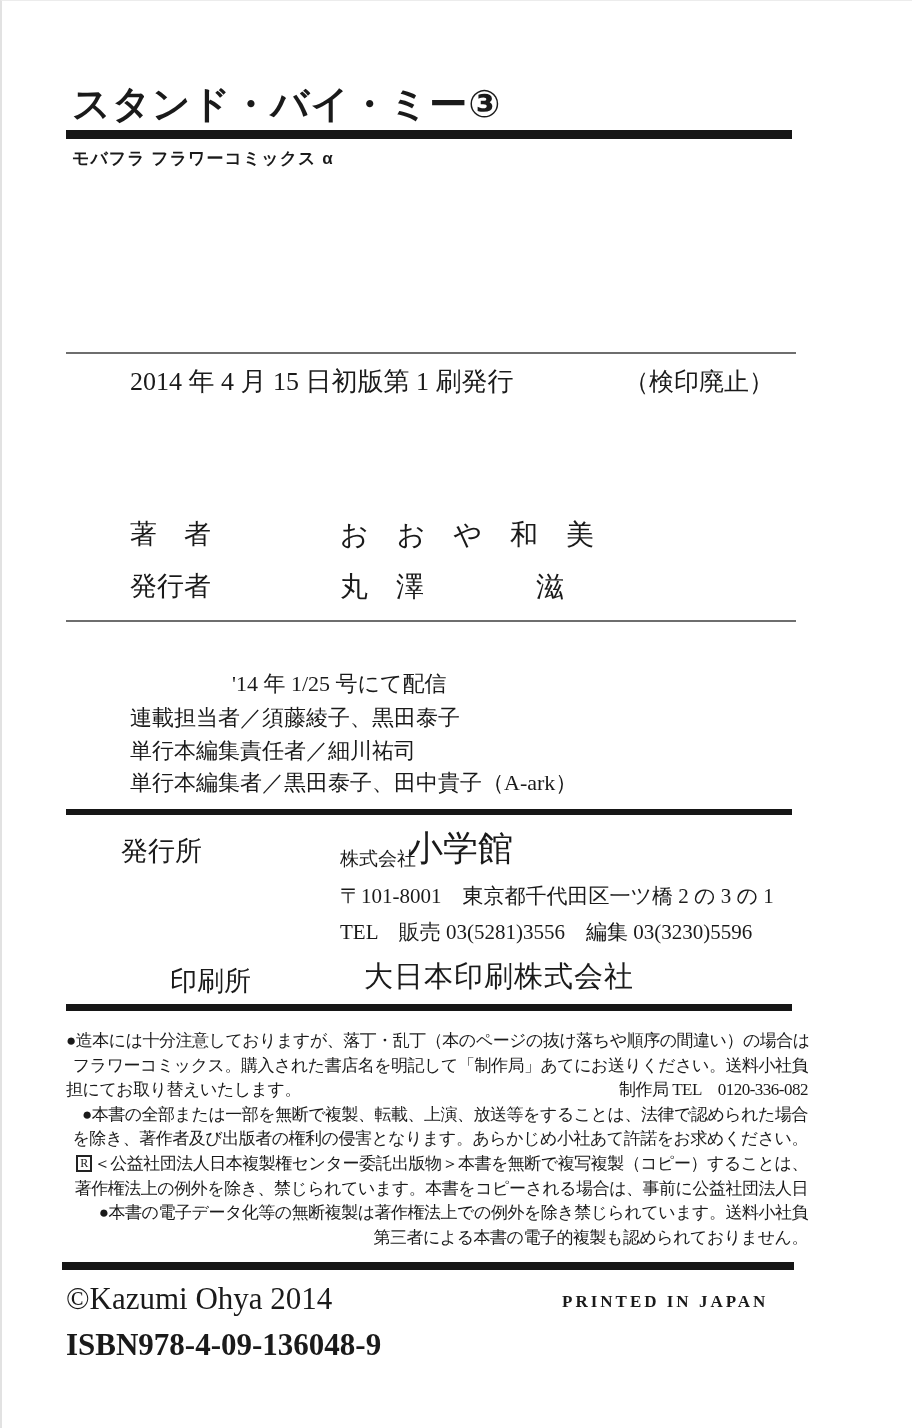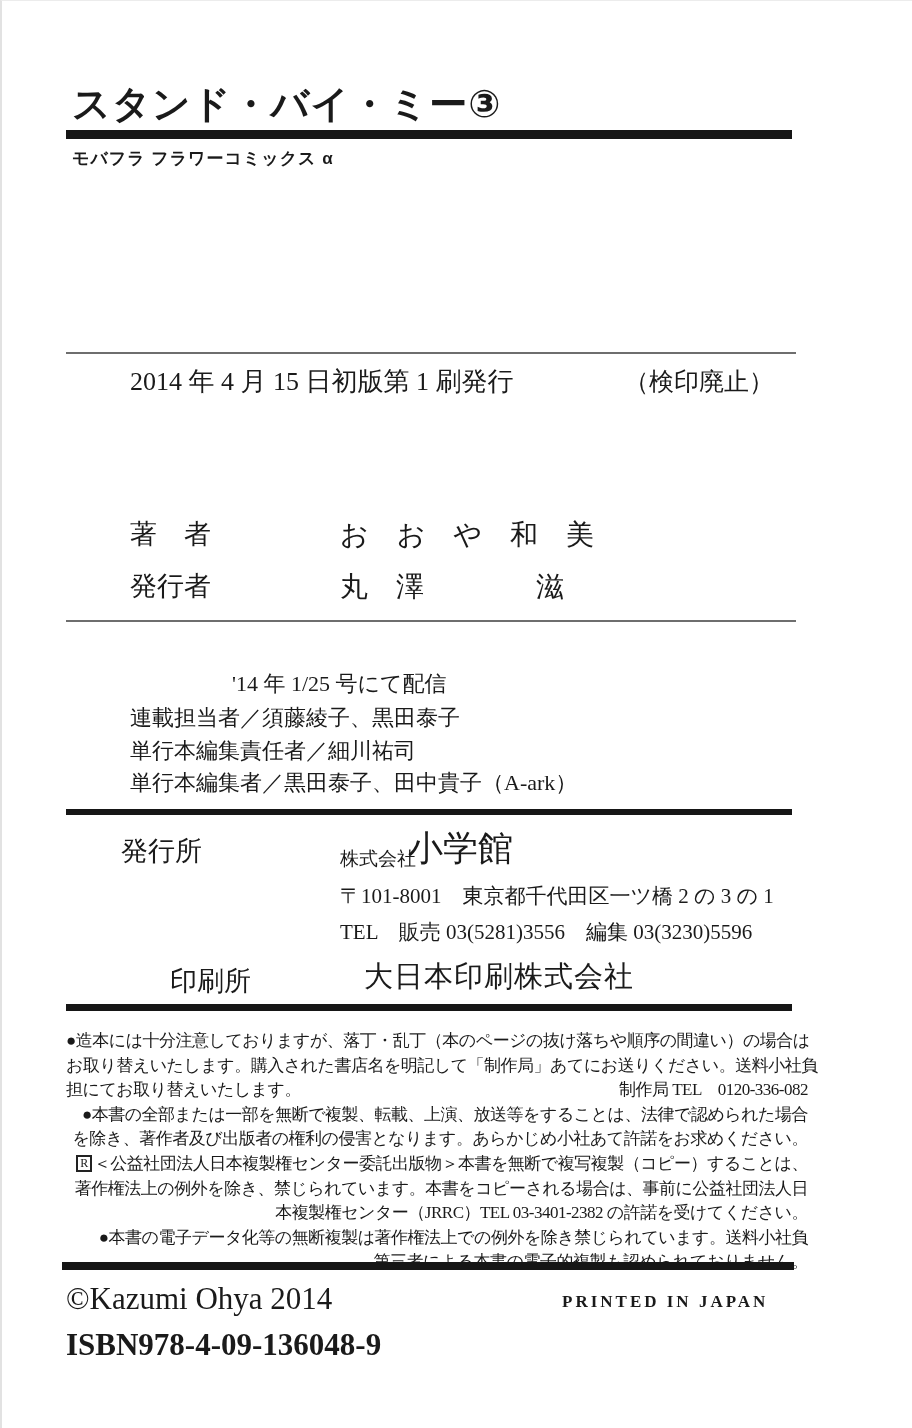--- a/index.html
+++ b/index.html
@@ -97,30 +97,29 @@
   <div class="abs pub-name">小学館</div>
   <div class="abs pub-addr">〒101-8001　東京都千代田区一ツ橋 2 の 3 の 1</div>
   <div class="abs pub-tel">TEL　販売 03(5281)3556　編集 03(3230)5596</div>
 
   <div class="abs printer-label">印刷所</div>
   <div class="abs printer-name">大日本印刷株式会社</div>
   <div class="rule thick3"></div>
 
   <div class="abs legal">
     <div>●造本には十分注意しておりますが、落丁・乱丁（本のページの抜け落ちや順序の間違い）の場合は</div>
-    <div>お取り替えいたします。購入された書店名を明記して「制作局」あてにお送りください。送料小社負</div>
+    <div>フラワーコミックス。購入された書店名を明記して「制作局」あてにお送りください。送料小社負</div>
     <div class="legal-row">
       <span>担にてお取り替えいたします。</span>
       <span>制作局 TEL　0120-336-082</span>
     </div>
     <div>●本書の全部または一部を無断で複製、転載、上演、放送等をすることは、法律で認められた場合</div>
     <div>を除き、著作者及び出版者の権利の侵害となります。あらかじめ小社あて許諾をお求めください。</div>
     <div><span class="rbox">R</span><span>＜公益社団法人日本複製権センター委託出版物＞本書を無断で複写複製（コピー）することは、</span></div>
     <div>著作権法上の例外を除き、禁じられています。本書をコピーされる場合は、事前に公益社団法人日</div>
-    <div>本複製権センター（JRRC）TEL 03-3401-2382 の許諾を受けてください。</div>
     <div>●本書の電子データ化等の無断複製は著作権法上での例外を除き禁じられています。送料小社負</div>
     <div>第三者による本書の電子的複製も認められておりません。</div>
   </div>
 
   <div class="rule thick4"></div>
   <div class="abs copyright">©Kazumi Ohya 2014</div>
   <div class="abs printed">PRINTED IN JAPAN</div>
   <div class="abs isbn">ISBN978-4-09-136048-9</div>
 
 </div>

